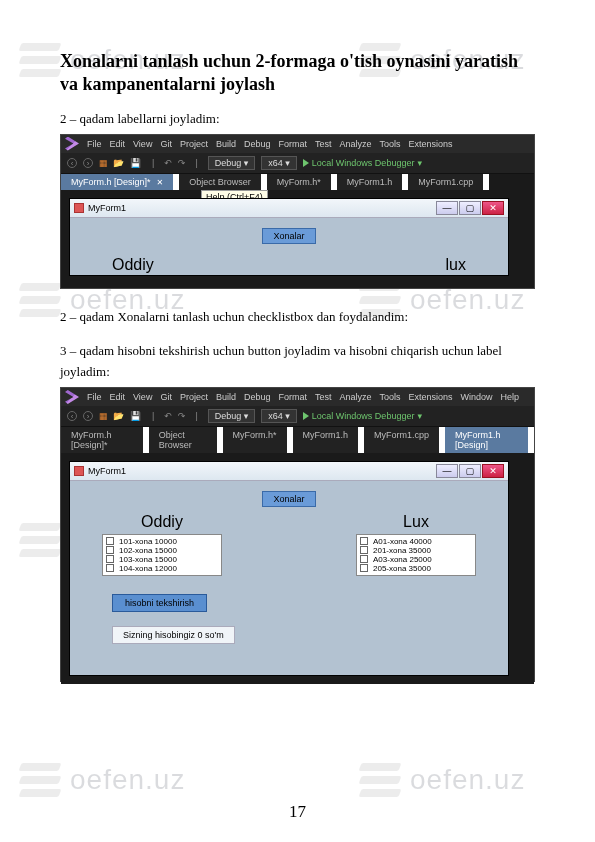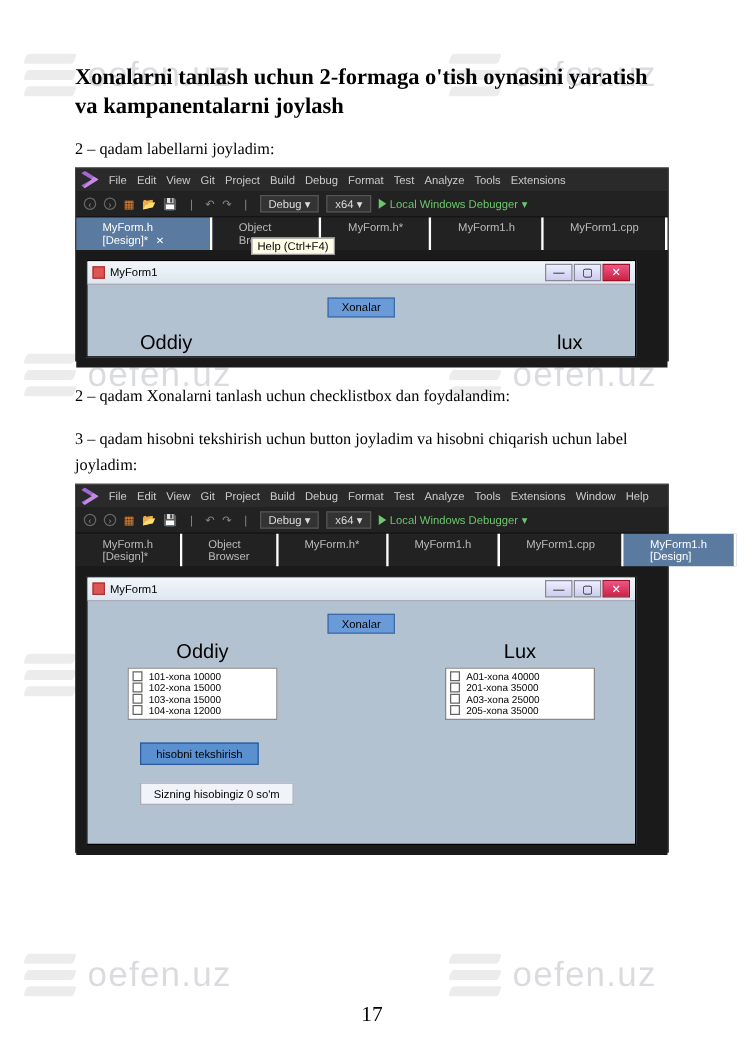--- a/index.html
+++ b/index.html
@@ -107,23 +107,23 @@
     color: #6ec56e; display:flex; align-items:center; gap:3px;
   }
   .tb-run .play { width:0;height:0;border-left:6px solid #6ec56e;border-top:4px solid transparent;border-bottom:4px solid transparent; }
 
   .vs-tabs {
     display:flex;
     background:#1a1a1a;
     font-size:9px;
   }
   .vs-tab {
-    padding:3px 21px;
+    padding:3px 10px;
     background:#222;
-    border-right:2px solid #ffffff;
+    border-right:6px solid #ffffff;
     color:#bbb;
   }
   .vs-tab.active {
     background:#5a7aa0;
     color:#fff;
   }
   .vs-tab .close-x { margin-left:6px; font-size:8px; }
 
   .vs-workarea {
     background:#1a1a1a;

